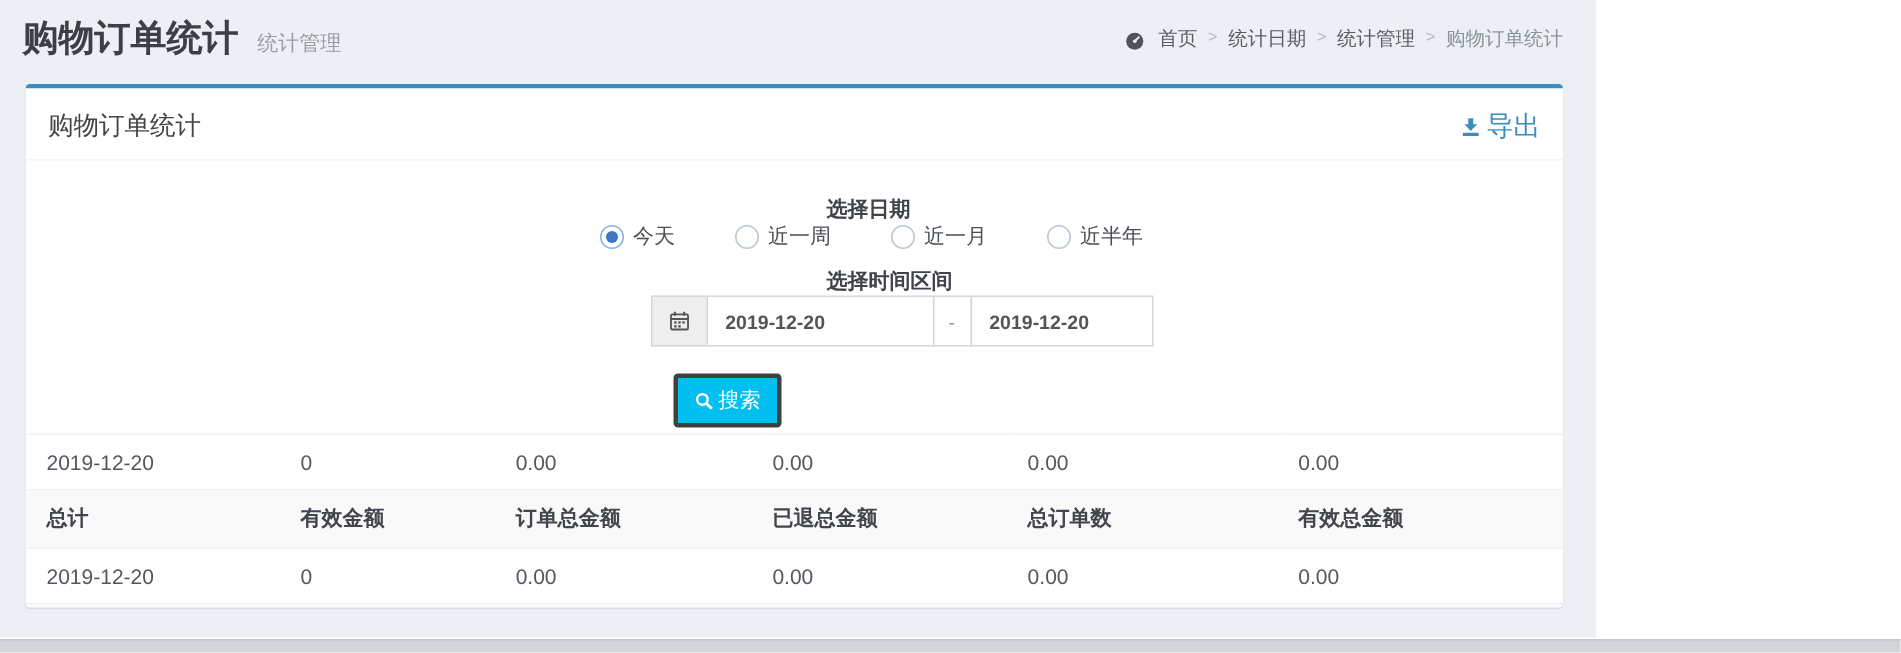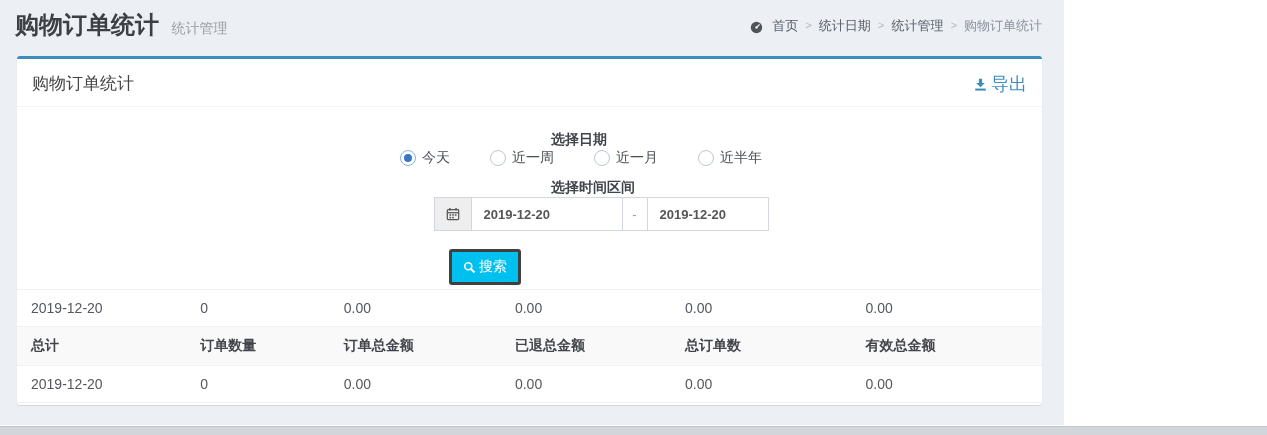--- a/index.html
+++ b/index.html
@@ -192,21 +192,21 @@
         <tr>
           <td class="first-col">2019-12-20</td>
           <td>0</td>
           <td>0.00</td>
           <td>0.00</td>
           <td>0.00</td>
           <td>0.00</td>
         </tr>
         <tr class="shaded">
           <th class="first-col">总计</th>
-          <th>订单数量</th>
+          <th>有效金额</th>
           <th>订单总金额</th>
           <th>已退总金额</th>
           <th>总订单数</th>
           <th>有效总金额</th>
         </tr>
         <tr>
           <td class="first-col">2019-12-20</td>
           <td>0</td>
           <td>0.00</td>
           <td>0.00</td>

